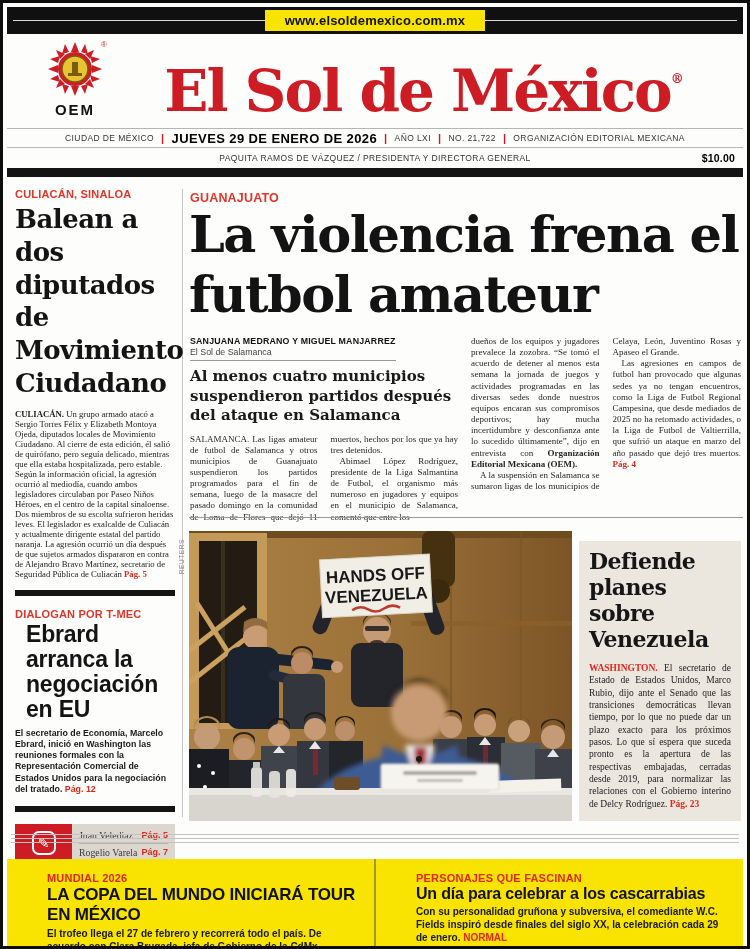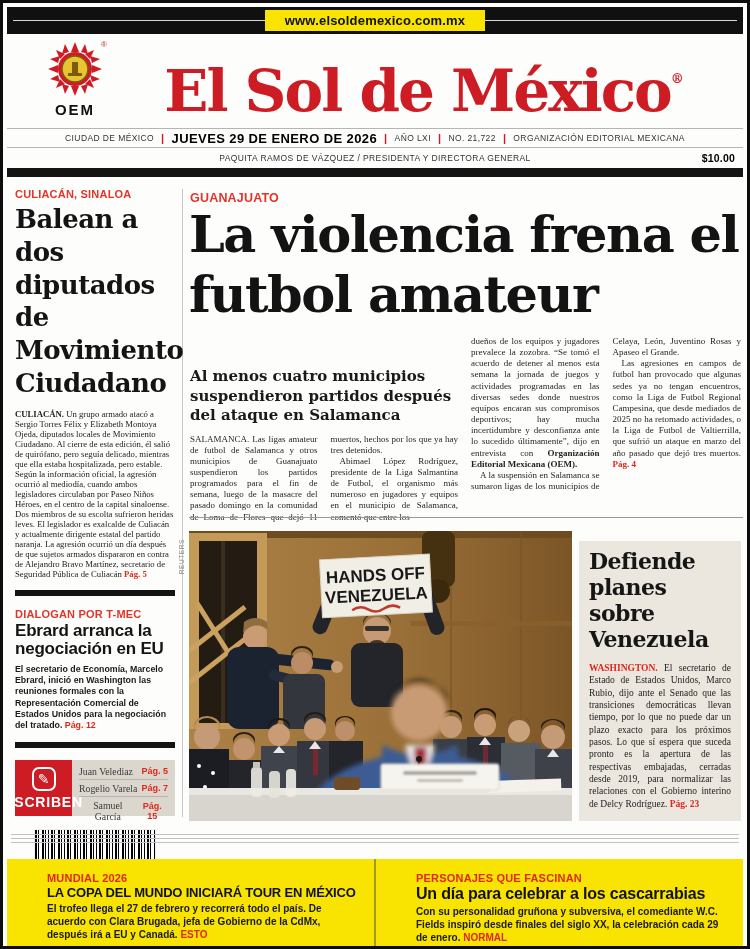--- a/index.html
+++ b/index.html
@@ -33,21 +33,21 @@
   .pageref { color:#e02719; font-weight:800; }
   .serifbody { font-family:"Liberation Serif", serif; color:#222; }
 
   
   .leftcol { position:absolute; left:12px; top:185px; width:160px; }
   .colrule { position:absolute; left:179px; top:186px; height:628px; width:0; border-left:1px solid #c6c6c6; }
   .lc-h1 { font-family:"DejaVu Serif", serif; font-weight:bold; font-size:26px; line-height:1.26; color:#141414; letter-spacing:-.5px; margin:3px 0 9px; }
   .lc-body { font-size:8.7px; line-height:1.15; }
   .lc-lead { font-weight:bold; }
   .divider { height:6px; background:#141414; margin:11px 0 12px; }
-  .lc-h2 { font-weight:800; font-size:17px; line-height:1.1; color:#141414; letter-spacing:-.2px; margin:2px 0 5px; }
+  .lc-h2 { font-weight:800; font-size:23px; line-height:1.1; color:#141414; letter-spacing:-.2px; margin:2px 11px 5px; }
   .lc-body2 { font-weight:bold; font-size:8.8px; line-height:1.28; color:#1a1a1a; }
 
   .escriben { display:flex; background:#dbd7cf; height:56px; }
   .esc-red { width:57px; background:#ce1c24; color:#fff; display:flex; flex-direction:column; align-items:center; justify-content:center; }
   .esc-icon { width:24px; height:24px; border:2.5px solid #fff; border-radius:7px; display:flex; align-items:center; justify-content:center; font-size:14px; line-height:1; }
   .esc-label { font-size:14px; font-weight:bold; letter-spacing:.8px; margin-top:3px; }
   .esc-list { flex:1; padding:3px 7px 16px;text-align:center; }
   .esc-row { display:flex; justify-content:space-between; align-items:center; padding:2.5px 0; border-bottom:1px solid #b8b4ab; }
   .esc-row:last-child { border-bottom:none; }
   .esc-name { font-family:"Liberation Serif", serif; font-size:9.8px; color:#3a3a3a; }
@@ -81,21 +81,21 @@
   .ven-body { font-family:"Liberation Serif", serif; font-size:9.5px; line-height:1.3; color:#222; text-align:justify; }
   .ven-lead { color:#e02719; font-weight:bold; }
 
   
   .graylines { position:absolute; left:8px; right:8px; top:831px; }
   .graylines div { height:1px; background:#c2c2c2; margin-bottom:3px; }
   .yellowstrip { position:absolute; left:4px; right:4px; top:856px; height:98px; background:#f8e400; display:flex; }
   .ybox { flex:1; padding:13px 14px 0 40px; position:relative; }
   .ybox.right { border-left:2px solid #a09a2e; }
   .y-kicker { color:#e02719; font-weight:800; font-size:11px; letter-spacing:.2px; }
-  .y-h-left { font-weight:900; font-size:13px; color:#111; letter-spacing:-.2px; margin:1px 0 2px; }
+  .y-h-left { font-weight:900; font-size:17px; color:#111; letter-spacing:-.2px; margin:1px 0 2px; }
   .y-h-right { font-weight:800; font-size:16px; color:#111; letter-spacing:-.2px; margin:1px 0 2px; }
   .y-body { font-weight:bold; font-size:10px; line-height:1.32; color:#1a1a1a; max-width:340px; }
   .y-brand { color:#e02719; font-weight:800; }
 </style>
 </head>
 <body>
 
 <div class="page">
 
   <div class="topbar">
@@ -191,20 +191,24 @@
       </div>
     </div>
     <div class="barcode-wrap">
       <div class="barcode"></div>
       <div class="barcode-digits">7 503006 093029</div>
     </div>
   </div>
 
   <div class="main-kicker kicker">GUANAJUATO</div>
   <div class="main-headline">La violencia frena el futbol amateur</div>
+  <div class="byline">
+    <div class="b1">SANJUANA MEDRANO Y MIGUEL MANJARREZ</div>
+    <div class="b2">El Sol de Salamanca</div>
+  </div>
 
   <div class="subhead-block">
     <div class="subhead">Al menos cuatro municipios suspendieron partidos después del ataque en Salamanca</div>
     <div class="cols2 newsbody">
       <p><span>SALAMANCA.</span><span> Las ligas amateur de futbol de Salamanca y otros municipios de Guanajuato suspendieron los partidos programados para el fin de semana, luego de la masacre del pasado domingo en la comunidad de Loma de Flores que dejó 11 muertos, hechos por los que ya hay tres detenidos.</span></p>
       <p>Abimael López Rodríguez, presidente de la Liga Salmantina de Futbol, el organismo más numeroso en jugadores y equipos en el municipio de Salamanca, comentó que entre los</p>
     </div>
   </div>
 
   <div class="rightcols cols2 newsbody">

